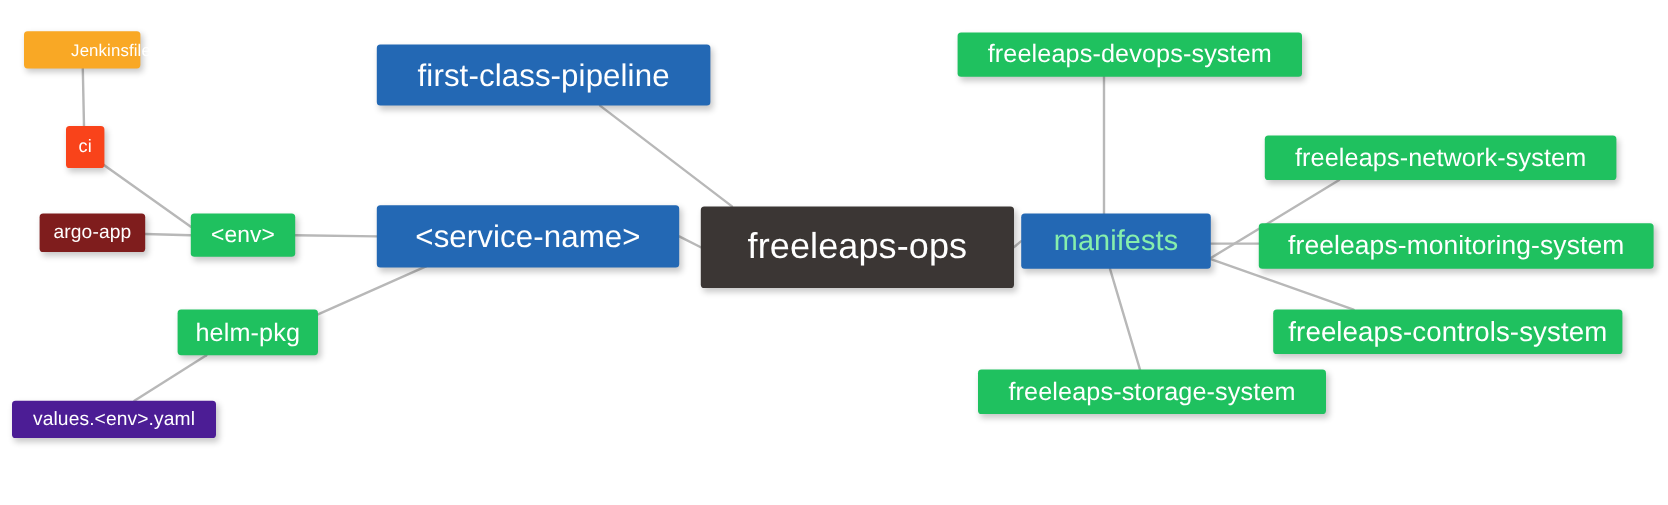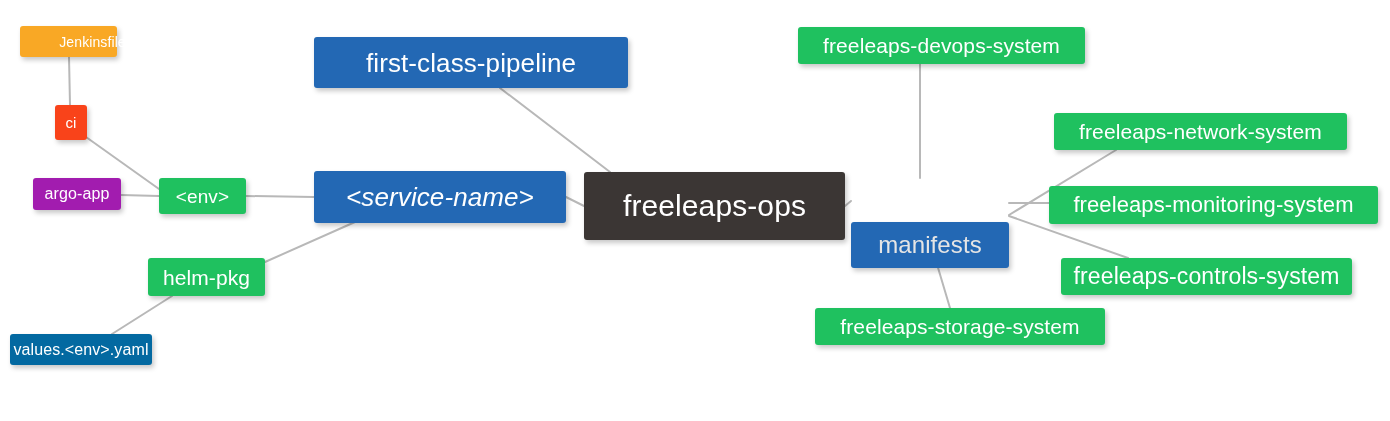--- a/index.html
+++ b/index.html
@@ -68,28 +68,28 @@
       <line x1="70" y1="105" x2="69" y2="57" class="edge" stroke="#b8b8b8"></line>
       <line x1="172" y1="296" x2="112" y2="334" class="edge" stroke="#b8b8b8"></line>
       <line x1="920" y1="178" x2="920" y2="64" class="edge" stroke="#b8b8b8"></line>
       <line x1="1009" y1="215" x2="1116" y2="150" class="edge" stroke="#b8b8b8"></line>
       <line x1="1009" y1="203" x2="1049" y2="203" class="edge" stroke="#b8b8b8"></line>
       <line x1="1009" y1="216" x2="1128" y2="258" class="edge" stroke="#b8b8b8"></line>
       <line x1="925" y1="224" x2="950" y2="308" class="edge" stroke="#b8b8b8"></line>
     </svg>
   <div id="node-layer">
       <div class="node root" style="left: 584px; top: 172px; width: 261px; height: 68px; font-size: 30px; background: rgb(59, 54, 52); color: rgb(255, 255, 255);">freeleaps-ops</div>
-      <div class="node blue" style="left: 314px; top: 171px; width: 252px; height: 52px; font-size: 26px; background: rgb(35, 104, 180); color: rgb(255, 255, 255); font-style: italic;">&lt;service-name&gt;</div>
-      <div class="node blue" style="left: 314px; top: 37px; width: 314px; height: 51px; font-size: 26px; background: rgb(35, 104, 180); color: rgb(255, 255, 255);">first-class-pipeline</div>
-      <div class="node blue" style="left: 851px; top: 178px; width: 158px; height: 46px; font-size: 24px; background: rgb(35, 104, 180); color: #e5e5e5; margin-top: 44px;">manifests</div>
+      <div class="node blue" style="left: 314px; top: 171px; width: 252px; height: 52px; font-size: 26px; background: rgb(35, 104, 180); color: rgb(255, 255, 255);">&lt;service-name&gt;</div>
+      <div class="node blue" style="left: 314px; top: 37px; width: 278px; height: 51px; font-size: 26px; background: rgb(35, 104, 180); color: rgb(255, 255, 255);">first-class-pipeline</div>
+      <div class="node blue" style="left: 851px; top: 178px; width: 158px; height: 46px; font-size: 24px; background: rgb(35, 104, 180); color: #86efac;">manifests</div>
       <div class="node green" style="left: 159px; top: 178px; width: 87px; height: 36px; font-size: 19px; background: rgb(31, 193, 95); color: rgb(255, 255, 255);">&lt;env&gt;</div>
       <div class="node green" style="left: 148px; top: 258px; width: 117px; height: 38px; font-size: 21px; background: rgb(31, 193, 95); color: rgb(255, 255, 255);">helm-pkg</div>
       <div class="node red" style="left: 55px; top: 105px; width: 32px; height: 35px; font-size: 15px; background: rgb(249, 67, 26); color: rgb(255, 255, 255);">ci</div>
-      <div class="node red" style="left: 33px; top: 178px; width: 88px; height: 32px; font-size: 16px; background: #a21caf; color: rgb(255, 255, 255);">argo-app</div>
+      <div class="node red" style="left: 33px; top: 178px; width: 88px; height: 32px; font-size: 16px; background: #7f1d1d; color: rgb(255, 255, 255);">argo-app</div>
       <div class="node orange" style="left: 20px; top: 26px; width: 97px; height: 31px; font-size: 14px; background: rgb(249, 168, 37); color: rgb(255, 255, 255);">Jenkinsfile</div>
-      <div class="node red" style="left: 10px; top: 334px; width: 142px; height: 31px; font-size: 16px; background: #0369a1; color: rgb(255, 255, 255);">values.&lt;env&gt;.yaml</div>
+      <div class="node red" style="left: 10px; top: 334px; width: 170px; height: 31px; font-size: 16px; background: #4c1d95; color: rgb(255, 255, 255);">values.&lt;env&gt;.yaml</div>
       <div class="node green" style="left: 798px; top: 27px; width: 287px; height: 37px; font-size: 21px; background: rgb(31, 193, 95); color: rgb(255, 255, 255);">freeleaps-devops-system</div>
       <div class="node green" style="left: 1054px; top: 113px; width: 293px; height: 37px; font-size: 21px; background: rgb(31, 193, 95); color: rgb(255, 255, 255);">freeleaps-network-system</div>
       <div class="node green" style="left: 1049px; top: 186px; width: 329px; height: 38px; font-size: 22px; background: rgb(31, 193, 95); color: rgb(255, 255, 255);">freeleaps-monitoring-system</div>
       <div class="node green" style="left: 1061px; top: 258px; width: 291px; height: 37px; font-size: 23px; background: rgb(31, 193, 95); color: rgb(255, 255, 255);">freeleaps-controls-system</div>
       <div class="node green" style="left: 815px; top: 308px; width: 290px; height: 37px; font-size: 21px; background: rgb(31, 193, 95); color: rgb(255, 255, 255);">freeleaps-storage-system</div>
     </div>
 </div>
 
 </body></html>

